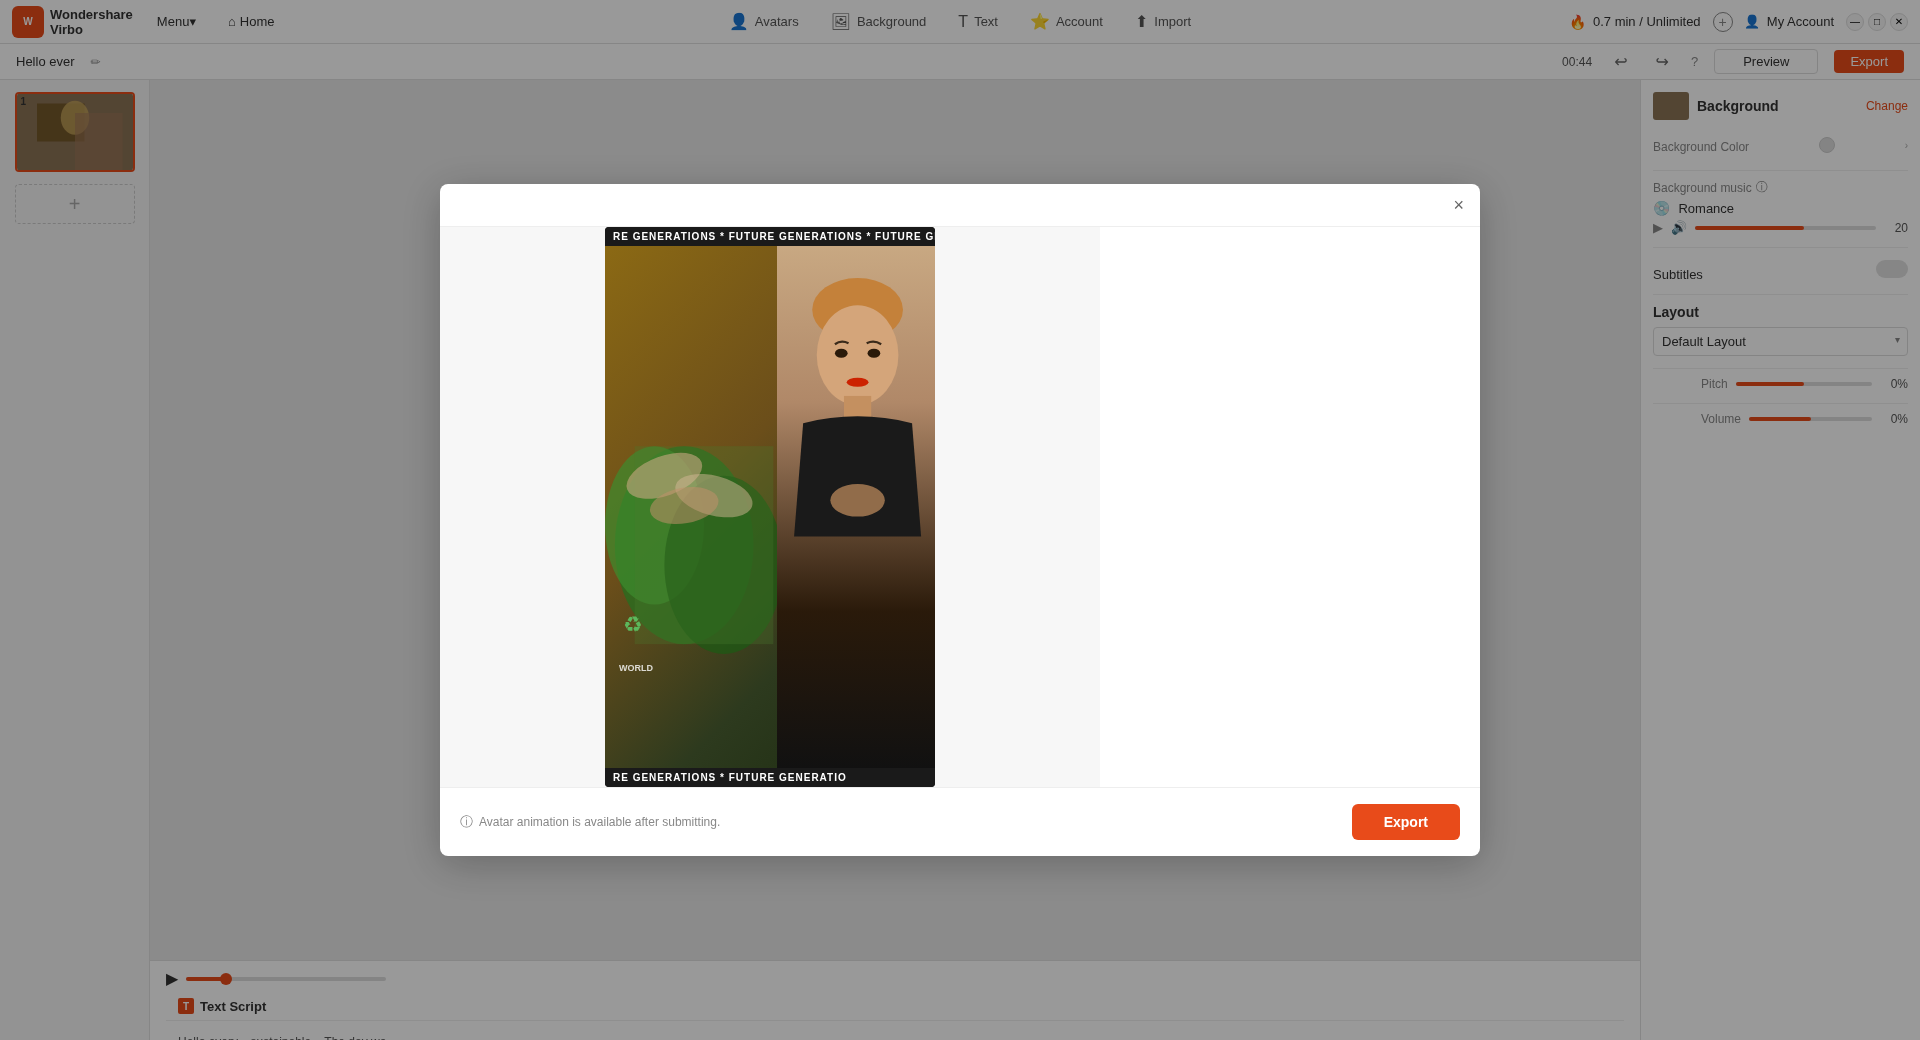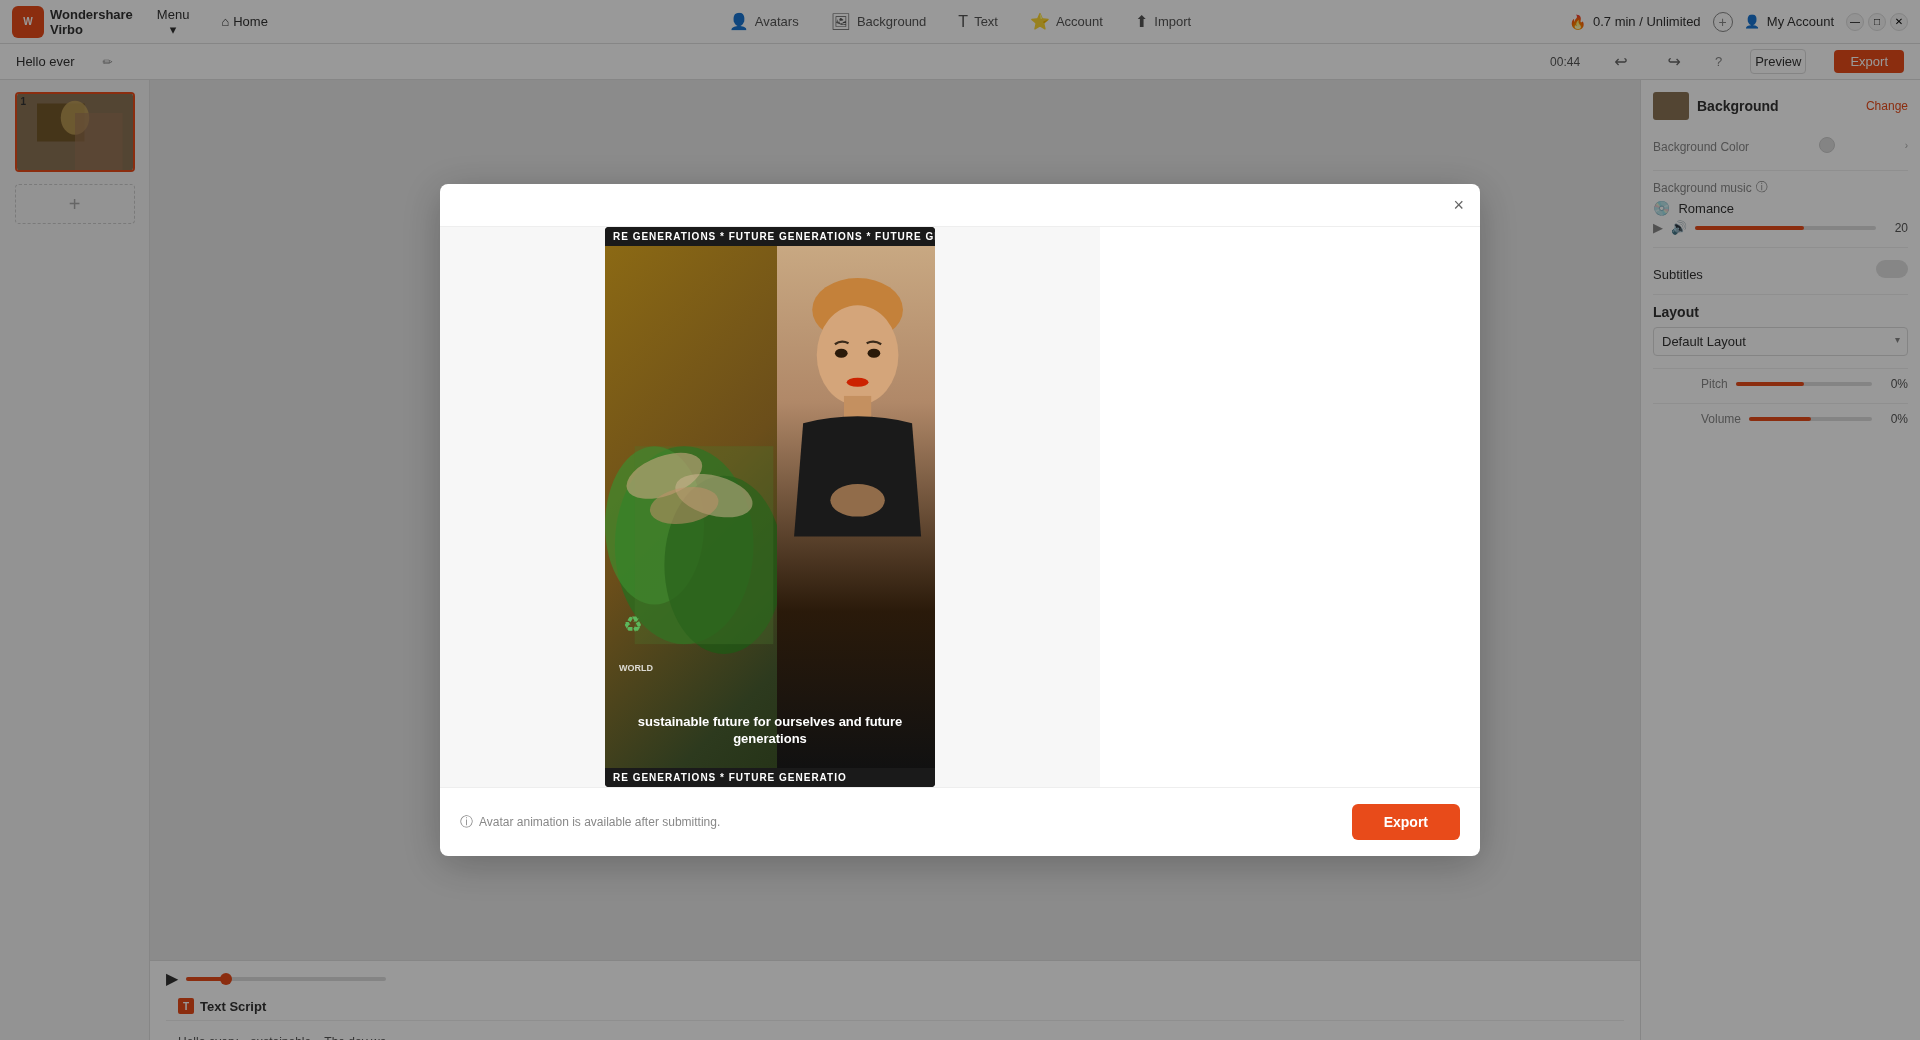--- a/index.html
+++ b/index.html
@@ -8,21 +8,21 @@
     
     #top-bar {
       display: flex; align-items: center; height: 44px; background: #fff;
       border-bottom: 1px solid #e0e0e0; padding: 0 12px; gap: 16px;
       position: relative; z-index: 10;
     }
     #logo { display: flex; align-items: center; gap: 6px; }
     #logo-img { width: 32px; height: 32px; background: #e84b1a; border-radius: 6px; display: flex; align-items: center; justify-content: center; }
     #logo-img span { color: white; font-size: 10px; font-weight: bold; }
     #logo-text { font-size: 13px; font-weight: 600; color: #333; }
-    #menu-btn { display: flex; align-items: center; gap: 0; font-size: 13px; color: #333; cursor: pointer; padding: 4px 8px; border-radius: 4px; flex-direction: column; }
+    #menu-btn { display: flex; align-items: center; gap: 0; font-size: 13px; color: #333; cursor: pointer; padding: 4px 8px; border-radius: 4px; }
     #home-btn { display: flex; align-items: center; gap: 4px; font-size: 13px; color: #333; cursor: pointer; padding: 4px 8px; }
 
     #toolbar-center {
       display: flex; align-items: center; gap: 0; position: absolute; left: 50%; transform: translateX(-50%);
     }
     .toolbar-item {
       display: flex; align-items: center; gap: 6px; padding: 6px 16px;
       font-size: 13px; color: #555; cursor: pointer; border-radius: 4px;
     }
     .toolbar-item .icon { font-size: 16px; }
@@ -36,28 +36,28 @@
     #account-btn { display: flex; align-items: center; gap: 6px; font-size: 13px; color: #333; cursor: pointer; }
     .win-btn { width: 18px; height: 18px; border-radius: 50%; cursor: pointer; display: flex; align-items: center; justify-content: center; font-size: 10px; }
     #minimize-btn { background: #f5f5f5; border: 1px solid #ddd; }
     #maximize-btn { background: #f5f5f5; border: 1px solid #ddd; }
     #close-btn { background: #f5f5f5; border: 1px solid #ddd; }
     .win-controls { display: flex; gap: 4px; align-items: center; }
 
     
     #second-bar {
       display: flex; align-items: center; height: 36px; background: #fff;
-      border-bottom: 1px solid #e0e0e0; padding: 0 16px; gap: 28px;
+      border-bottom: 1px solid #e0e0e0; padding: 0 16px; gap: 16px;
     }
     #project-title { font-size: 13px; color: #333; }
     #edit-title-icon { font-size: 12px; color: #888; cursor: pointer; }
     #time-display { margin-left: auto; font-size: 12px; color: #555; }
     #undo-btn, #redo-btn { background: none; border: none; cursor: pointer; font-size: 16px; color: #666; padding: 2px 6px; }
     #preview-btn {
-      padding: 4px 4px; border: 1px solid #ddd; border-radius: 4px;
+      padding: 4px 28px; border: 1px solid #ddd; border-radius: 4px;
       background: #fff; font-size: 13px; cursor: pointer; color: #333;
     }
     #export-btn-top {
       padding: 4px 16px; background: #e84b1a; color: white; border: none;
       border-radius: 4px; font-size: 13px; cursor: pointer; font-weight: 500;
     }
 
     
     #main {
       display: flex; height: calc(1040px - 80px); background: #f0f0f0;
@@ -493,23 +493,20 @@
 GENERATIONS</span>
             </div>
 
             <div id="video-recycle" style="position:absolute;left:18px;bottom:130px;font-size:22px;color:#5cb85c;z-index:6;">
               <span>♻</span>
             </div>
             <div id="video-world-small" style="position:absolute;left:14px;bottom:95px;font-size:9px;color:white;font-weight:bold;opacity:0.8;z-index:6;">
               <span>WORLD</span>
             </div>
 
-            <div id="video-subtitle" style="position:absolute;bottom:20px;left:0;right:0;text-align:center;color:white;font-size:13px;font-weight:600;padding:0 10px;line-height:1.35;z-index:7;">
-              <span>sustainable future for ourselves and future generations</span>
-            </div>
           </div>
           <div id="ticker-bottom">
             <span class="ticker-content">RE GENERATIONS *  FUTURE GENERATIO</span>
           </div>
         </div>
       </div>
       <div id="modal-right">
         
       </div>
     </div>

